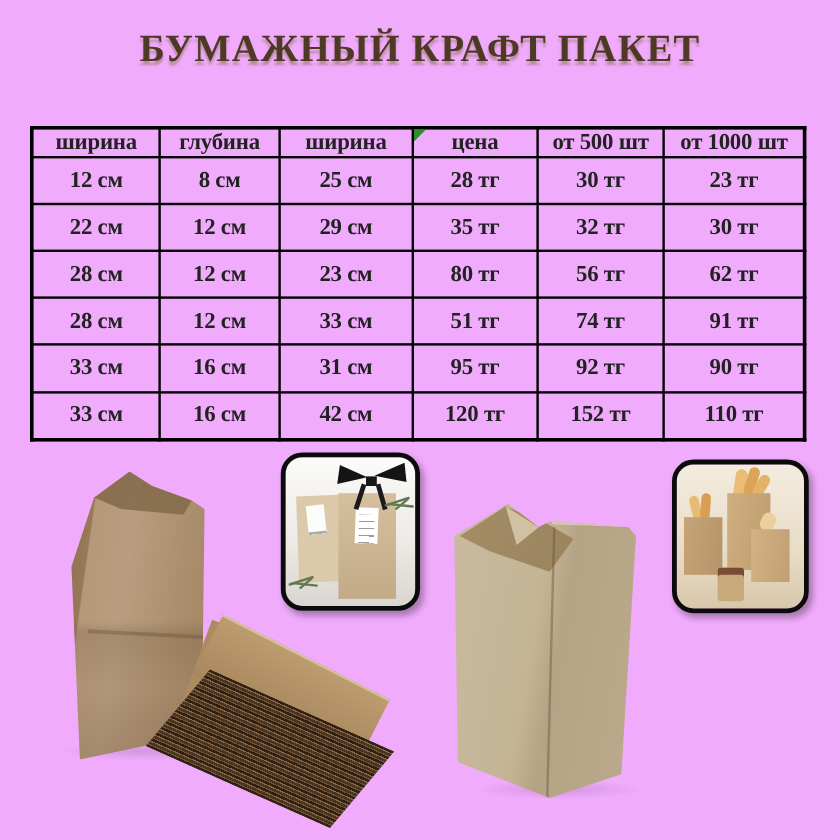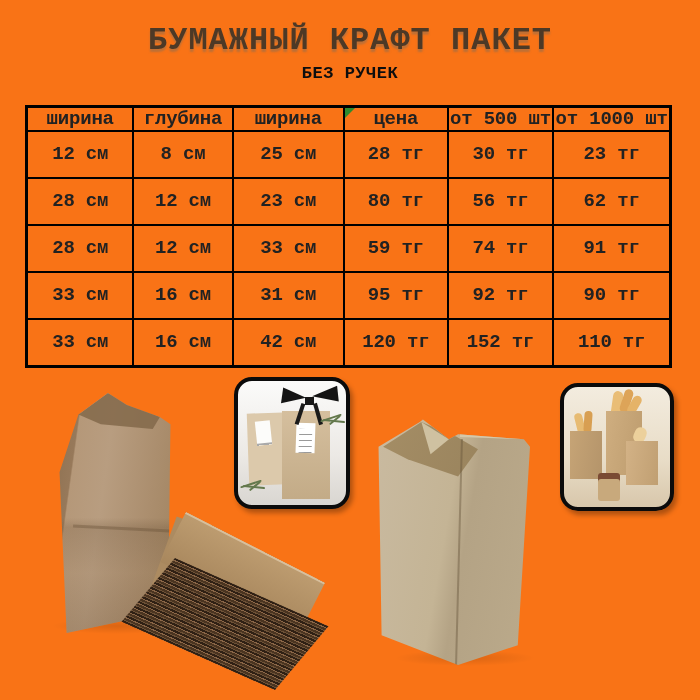--- a/index.html
+++ b/index.html
@@ -1,18 +1,18 @@
 <!DOCTYPE html>
 <html><head>
 <meta charset="utf-8">
 <style>
   html,body{margin:0;padding:0;background:#ffffff;}
   .canvas{
-    position:relative;width:700px;height:700px;background:#f97316;overflow:hidden;
-    font-family:Liberation Mono, monospace;
+    position:relative;width:700px;height:700px;background:#f0abfc;overflow:hidden;
+    font-family:Liberation Serif, serif;
   }
   
   .title{
     position:absolute;top:22px;left:0;width:100%;text-align:center;
     font-size:32px;font-weight:bold;letter-spacing:1px;color:#4d3926;
     text-shadow:0 3px 2px rgba(140,110,80,.55);
   }
   .subtitle{
     position:absolute;top:64px;left:0;width:100%;text-align:center;
     font-size:17px;font-weight:bold;color:#0e0e0e;letter-spacing:.5px;
@@ -144,21 +144,20 @@
   .bg4{left:12px;top:26px;width:8px;height:22px;background:#e7bb72;transform:rotate(-14deg);}
   .bg5{left:20px;top:24px;width:8px;height:22px;background:#d89f52;transform:rotate(4deg);}
   .bg6{left:70px;top:40px;width:12px;height:16px;background:#ecd09b;transform:rotate(24deg);}
 </style>
 </head>
 <body>
 
 <div class="canvas">
 
   <div class="title">БУМАЖНЫЙ КРАФТ ПАКЕТ</div>
-  <div class="subtitle">БЕЗ РУЧЕК</div>
 
   <div class="table-wrap">
     <table class="price">
       <colgroup>
         <col style="width:16.6%">
           <col style="width:15.4%">
           <col style="width:17.3%">
         <col style="width:16.1%">
           <col style="width:16.4%">
           <col style="width:18.2%">
@@ -176,32 +175,40 @@
       <tbody>
         <tr>
           <td>12 см</td>
           <td>8 см</td>
           <td>25 см</td>
           <td>28 тг</td>
           <td>30 тг</td>
           <td>23 тг</td>
         </tr>
         <tr>
+          <td>22 см</td>
+          <td>12 см</td>
+          <td>29 см</td>
+          <td>35 тг</td>
+          <td>32 тг</td>
+          <td>30 тг</td>
+        </tr>
+        <tr>
           <td>28 см</td>
           <td>12 см</td>
           <td>23 см</td>
           <td>80 тг</td>
           <td>56 тг</td>
           <td>62 тг</td>
         </tr>
         <tr>
           <td>28 см</td>
           <td>12 см</td>
           <td>33 см</td>
-          <td>59 тг</td>
+          <td>51 тг</td>
           <td>74 тг</td>
           <td>91 тг</td>
         </tr>
         <tr>
           <td>33 см</td>
           <td>16 см</td>
           <td>31 см</td>
           <td>95 тг</td>
           <td>92 тг</td>
           <td>90 тг</td>

